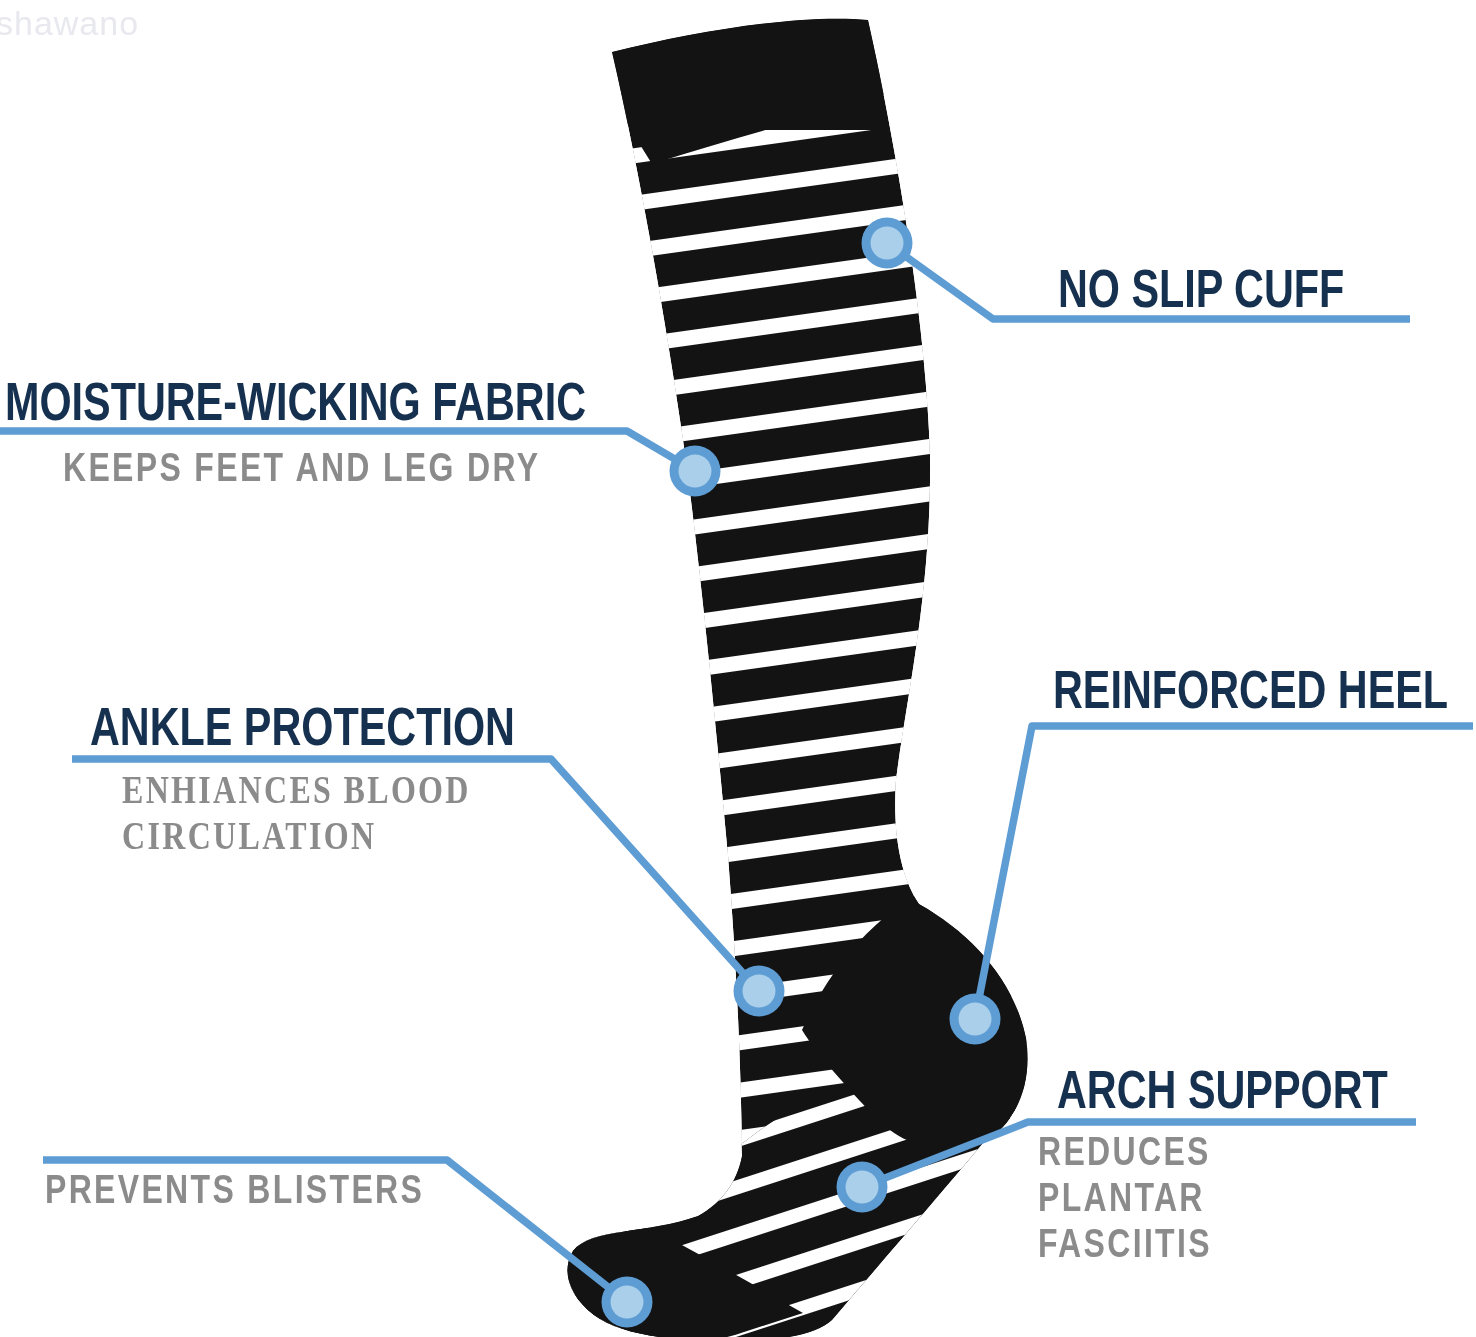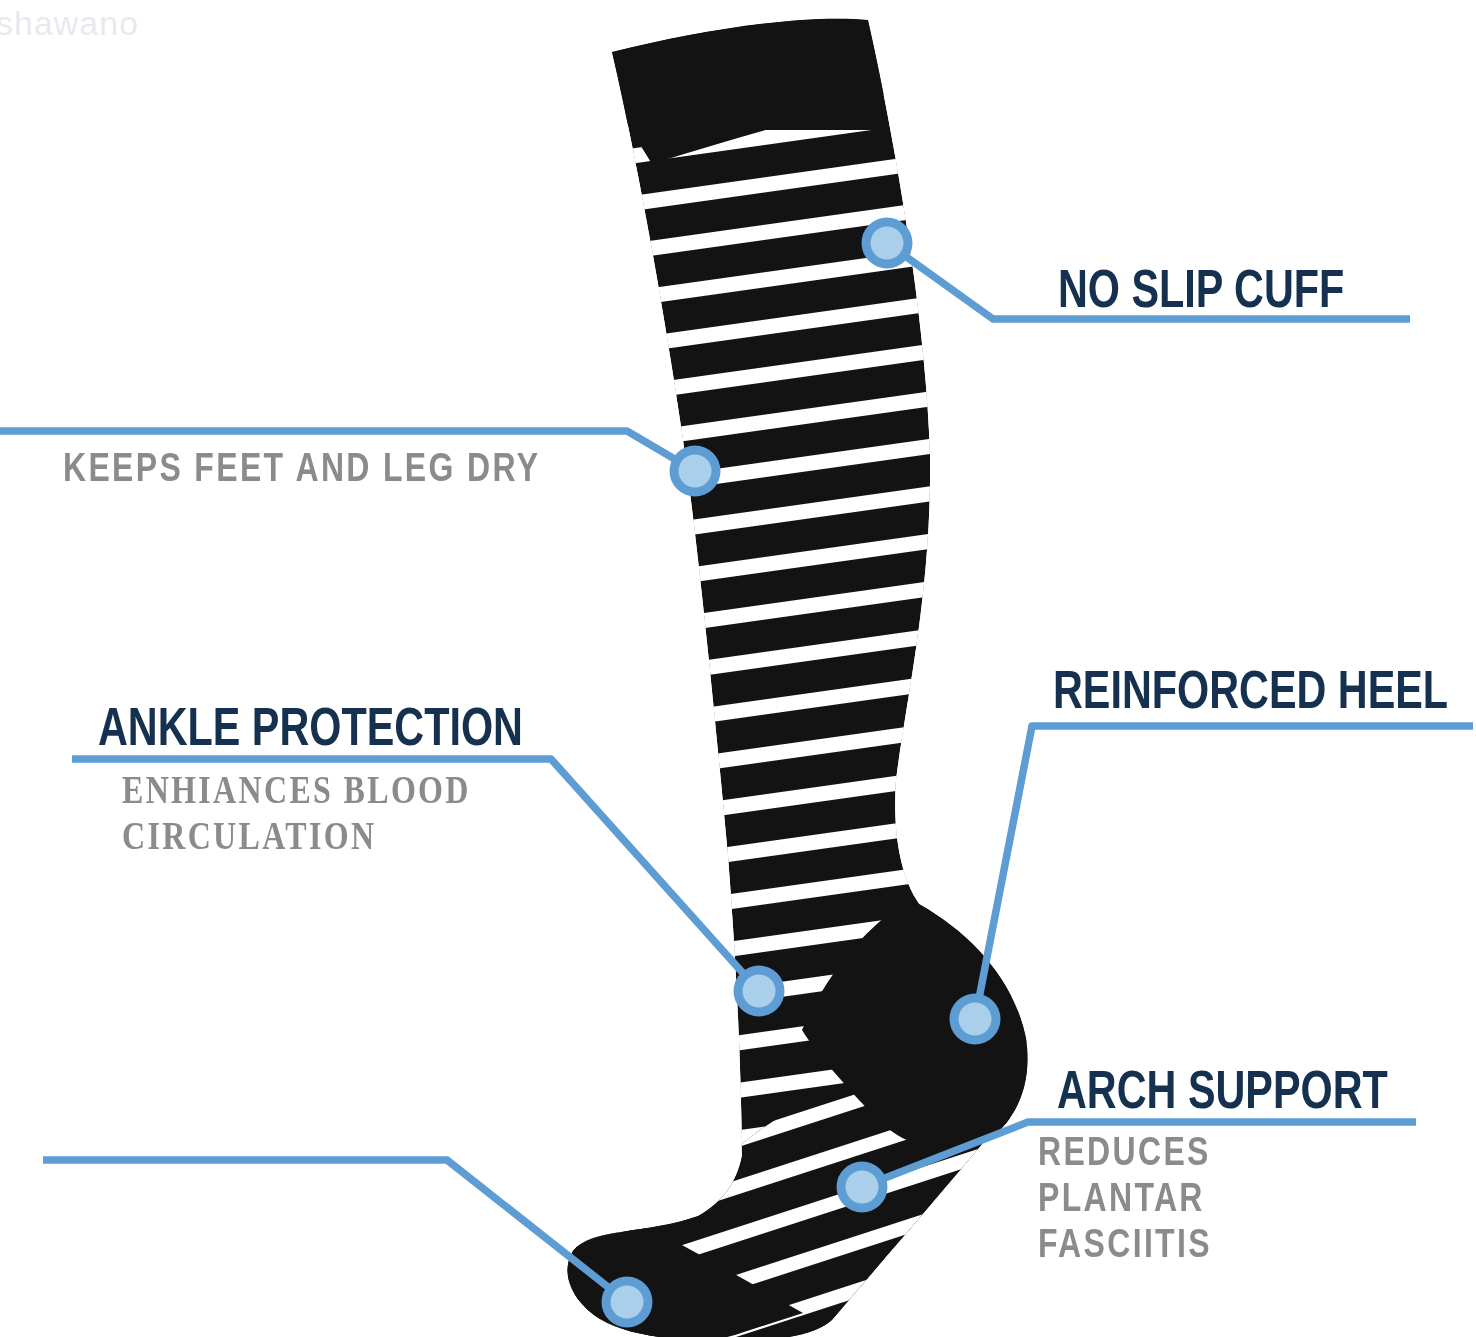--- a/index.html
+++ b/index.html
@@ -41,21 +41,21 @@
   .f-sub{
     font-size:41px;font-weight:700;line-height:1.12;
     letter-spacing:3px;
     color:var(--subtitle-gray);
     white-space:pre-line;
     transform:scaleX(0.78);transform-origin:0 0;
   }
   
   .pos-moisture-title{left:5px;top:375px;}
   .pos-moisture-sub{left:63px;top:445px;}
-  .pos-ankle-title{left:90px;top:700px;margin-left:8px;}
+  .pos-ankle-title{left:90px;top:700px;}
   .pos-ankle-sub{left:122px;top:767px;font-family:Liberation Serif, serif;}
   .pos-toe-title{left:48px;top:1102px;}
   .pos-toe-sub{left:45px;top:1167px;}
   .pos-cuff-title{left:1058px;top:262px;}
   .pos-cuff-sub{left:1030px;top:322px;}
   .pos-heel-title{left:1053px;top:663px;}
   .pos-heel-sub{left:1055px;top:727px;}
   .pos-arch-title{left:1057px;top:1063px;}
   .pos-arch-sub{left:1038px;top:1129px;}
 </style>
@@ -149,32 +149,38 @@
       <circle class="marker-core" cx="627" cy="1302" r="16.5"></circle>
     </g>
     <g>
       <circle class="marker-ring" cx="862" cy="1187" r="25.5"></circle>
       <circle class="marker-core" cx="862" cy="1187" r="16.5"></circle>
     </g>
   </svg>
 
   <div class="watermark">shawano</div>
 
+  <div class="feature pos-moisture-title">
+    <div class="f-title">MOISTURE-WICKING FABRIC</div>
+  </div>
   <div class="feature pos-moisture-sub">
     <div class="f-sub">KEEPS FEET AND LEG DRY</div>
   </div>
 
   <div class="feature pos-ankle-title">
     <div class="f-title">ANKLE PROTECTION</div>
   </div>
   <div class="feature pos-ankle-sub">
     <div class="f-sub">ENHIANCES BLOOD
 CIRCULATION</div>
   </div>
 
+  <div class="feature pos-toe-sub">
+    <div class="f-sub">PREVENTS BLISTERS</div>
+  </div>
 
   <div class="feature pos-cuff-title">
     <div class="f-title">NO SLIP CUFF</div>
   </div>
 
   <div class="feature pos-heel-title">
     <div class="f-title">REINFORCED HEEL</div>
   </div>
 
   <div class="feature pos-arch-title">

